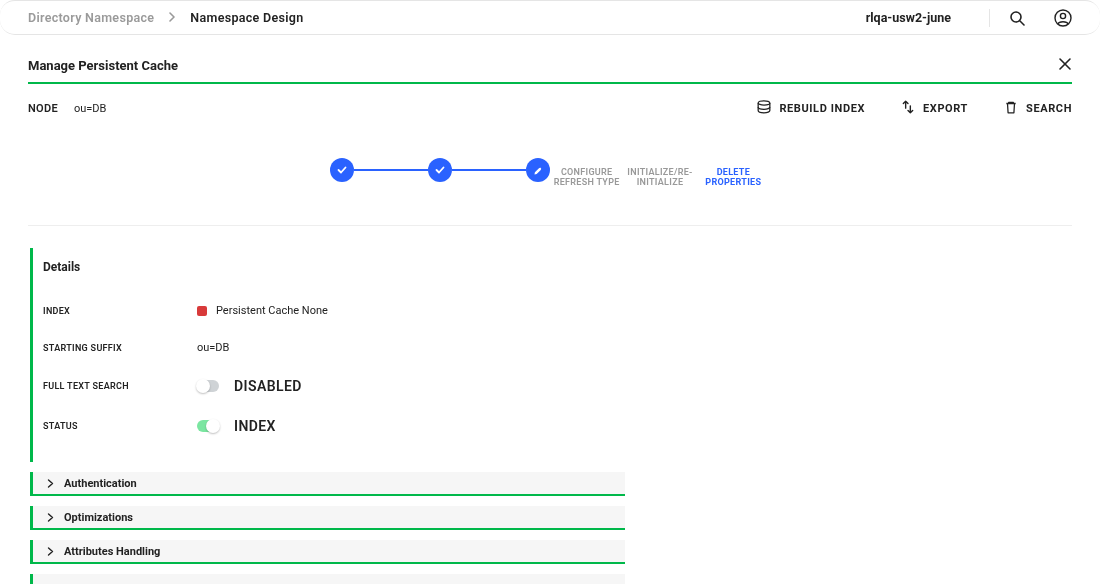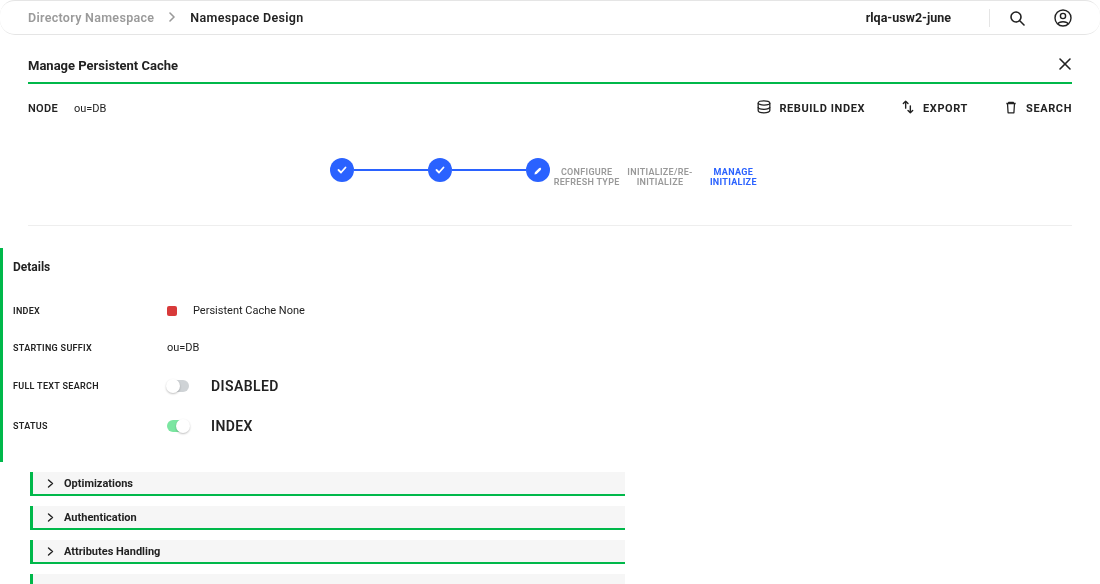--- a/index.html
+++ b/index.html
@@ -33,25 +33,25 @@
   .step-row { display:flex; align-items:center; justify-content:center; width:100%;}
   .step-circle { width:24px; height:24px; border-radius:50%; background:#2a62ff; display:flex; align-items:center; justify-content:center; flex:0 0 24px;}
   .step-line { height:2px; flex:1; background:#2a62ff; }
   .step-labels { display:flex; justify-content:space-between; width:100%; margin-top:14px; font-size:9px; font-weight:600; letter-spacing:0.3px; color:#999;}
   .step-labels .sl { flex:1; text-align:center;}
   .step-labels .sl.active { color:#2a62ff; font-weight:700;}
   
   .sec-div { height:1px; background:#eee; margin: 28px 28px 0 28px;}
   
   .panels { padding: 22px 0 10px 0;}
-  .details-panel { width:595px; border-left:3px solid #00b84a; background:#fff; padding: 12px 0 16px 10px;}
+  .details-panel { margin-left:30px; width:595px; border-left:3px solid #00b84a; background:#fff; padding: 12px 0 16px 10px;}
   .details-title { font-size:12px; font-weight:700; padding-bottom:18px;}
   .detail-row { display:flex; align-items:center; padding: 12px 0;}
   .detail-label { width:154px; font-size:9px; font-weight:600; letter-spacing:0.3px;}
-  .detail-value { font-size:11px; display:flex; align-items:center; gap:16px;}
+  .detail-value { font-size:11px; display:flex; align-items:center; gap:9px;}
   .cache-icon { width:10px; height:10px; border-radius:2px; background:#d83a3a; display:inline-block;}
   .toggle { width:22px; height:12px; border-radius:8px; position:relative; background:#cfd3d6; display:inline-block; cursor:pointer;}
   .toggle .knob { position:absolute; top:-1px; width:14px; height:14px; border-radius:50%; background:#fff; box-shadow:0 1px 2px rgba(0,0,0,0.25);}
   .toggle.off .knob { left:-1px;}
   .toggle.on { background:#7be6a1;}
   .toggle.on .knob { right:-1px;}
   .toggle-label { font-size:14px; font-weight:600; letter-spacing:0.4px; margin-left:6px;}
   
   .accordions { margin-left:30px; width:595px; display:flex; flex-direction:column; gap:10px; margin-top:10px;}
   .accordion { border-left:3px solid #00b84a; border-bottom:2px solid #00b84a; background:#f6f6f6; height:24px; display:flex; align-items:center; padding-left:14px; cursor:pointer; gap:10px;}
@@ -155,21 +155,21 @@
       <div class="step-circle">
         <svg width="12" height="12" viewBox="0 0 12 12">
             <path d="M8.5 3.5 a2 2 0 0 1 0 2.8 l-3.8 3.8 L2.5 10.5 L2.9 8.3 l3.8-3.8 a2 2 0 0 1 2.8 0 Z" fill="#fff" transform="rotate(0 6 6)"></path>
             <circle cx="3.5" cy="9.5" r="0.6" fill="#fff"></circle>
           </svg>
       </div>
     </div>
     <div class="step-labels">
       <div class="sl">CONFIGURE REFRESH TYPE</div>
       <div class="sl">INITIALIZE/RE-INITIALIZE</div>
-      <div class="sl active">MANAGE INITIALIZE</div>
+      <div class="sl active">DELETE PROPERTIES</div>
     </div>
   </div>
 </div>
 
 <div class="sec-div"></div>
 
 <div class="panels">
   <div class="details-panel">
     <div class="details-title">Details</div>
 
@@ -207,29 +207,29 @@
     </div>
   </div>
 
   <div class="accordions">
     <div class="accordion">
       <span class="ac-chev">
         <svg width="7" height="9" viewBox="0 0 7 9">
             <path d="M1.5 1 L5.5 4.5 L1.5 8" stroke="#222" stroke-width="1.4" fill="none" stroke-linecap="round" stroke-linejoin="round"></path>
           </svg>
       </span>
-      <span class="ac-title">Optimizations</span>
+      <span class="ac-title">Authentication</span>
     </div>
     <div class="accordion">
       <span class="ac-chev">
         <svg width="7" height="9" viewBox="0 0 7 9">
             <path d="M1.5 1 L5.5 4.5 L1.5 8" stroke="#222" stroke-width="1.4" fill="none" stroke-linecap="round" stroke-linejoin="round"></path>
           </svg>
       </span>
-      <span class="ac-title">Authentication</span>
+      <span class="ac-title">Optimizations</span>
     </div>
     <div class="accordion">
       <span class="ac-chev">
         <svg width="7" height="9" viewBox="0 0 7 9">
             <path d="M1.5 1 L5.5 4.5 L1.5 8" stroke="#222" stroke-width="1.4" fill="none" stroke-linecap="round" stroke-linejoin="round"></path>
           </svg>
       </span>
       <span class="ac-title">Attributes Handling</span>
     </div>
     <div class="accordion">

